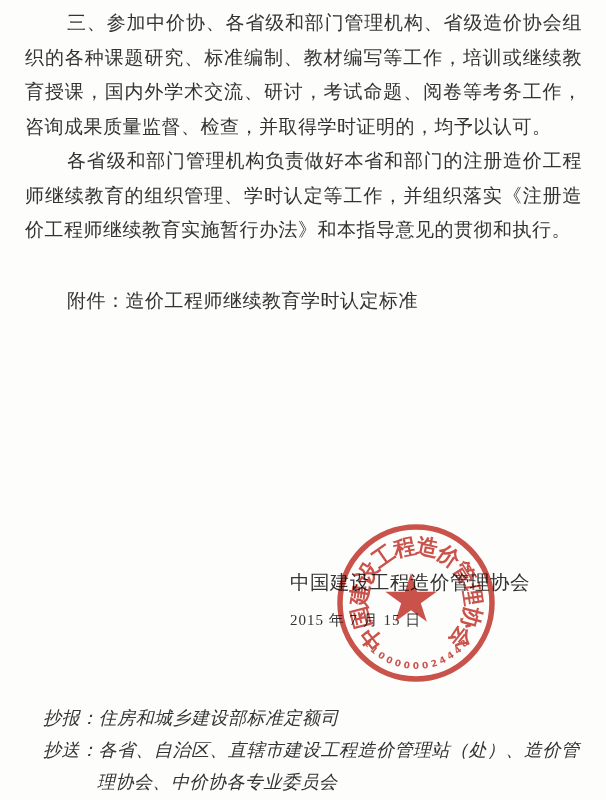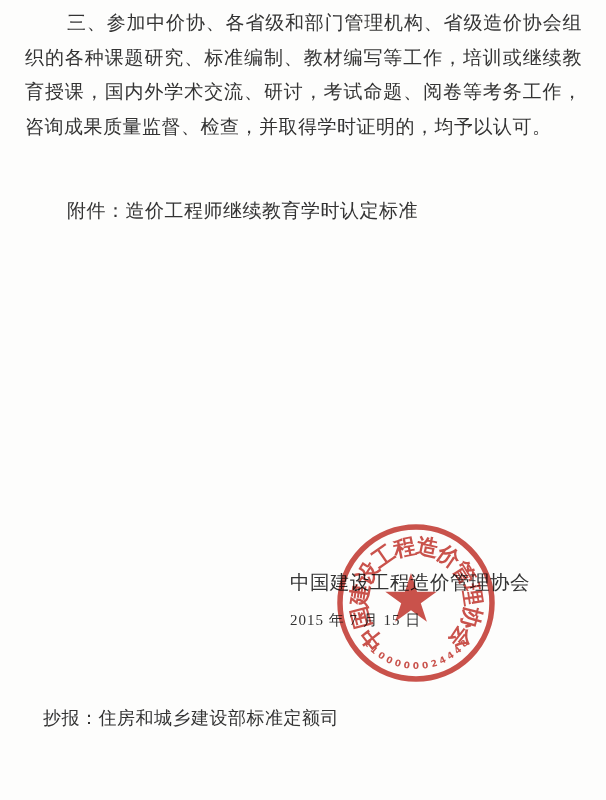--- a/index.html
+++ b/index.html
@@ -21,21 +21,21 @@
     position:absolute;
     left:25px;top:6px;width:557px;
     font-size:19px;
     line-height:34.5px;
     letter-spacing:0.5px;
     text-align:justify;
   }
   .para{text-indent:42px;}
   .attachment-line{
     text-indent:42px;
-    margin-top:50px;
+    margin-top:36px;
   }
   .signature{
     position:absolute;
     right:76px;top:561px;
     text-align:left;
     line-height:24px;
     margin-top:10px;
   }
   .signature .org{
     font-size:19.5px;
@@ -81,30 +81,32 @@
   .footer{
     position:absolute;
     left:43px;top:702px;width:548px;
     font-size:18px;
     line-height:32px;
     letter-spacing:0.5px;
   }
   .footer-entry{
     padding-left:54px;
     text-indent:-54px;
+    font-style:italic;
   }
   .footer-entry .copy-text{display:inline;}
 </style>
 </head>
 <body>
 
 <div class="page">
 
   <div class="body-text">
     <p class="para">三、参加中价协、各省级和部门管理机构、省级造价协会组织的各种课题研究、标准编制、教材编写等工作，培训或继续教育授课，国内外学术交流、研讨，考试命题、阅卷等考务工作，咨询成果质量监督、检查，并取得学时证明的，均予以认可。</p>
+    <p class="para">各省级和部门管理机构负责做好本省和部门的注册造价工程师继续教育的组织管理、学时认定等工作，并组织落实《注册造价工程师继续教育实施暂行办法》和本指导意见的贯彻和执行。</p>
     <p class="attachment-line">附件：造价工程师继续教育学时认定标准</p>
   </div>
 
   <div class="signature">
     <div class="org">中国建设工程造价管理协会</div>
     <div class="date">2015 年 7 月 15 日</div>
   </div>
 
   <svg class="seal" viewBox="0 0 170 170" xmlns="http://www.w3.org/2000/svg">
     <circle cx="85" cy="85" r="76"></circle>
@@ -135,15 +137,16 @@
         <text x="103.1" y="145.4" transform="rotate(-16.7 103.1 145.4)">2</text>
         <text x="111.6" y="142.1" transform="rotate(-25.0 111.6 142.1)">4</text>
         <text x="119.6" y="137.6" transform="rotate(-33.3 119.6 137.6)">4</text>
         <text x="126.9" y="132.1" transform="rotate(-41.7 126.9 132.1)">4</text>
         <text x="133.3" y="125.5" transform="rotate(-50.0 133.3 125.5)">8</text>
       </g>
   </svg>
 
   <div class="footer">
     <div class="footer-entry"><span>抄报：</span><span class="copy-text">住房和城乡建设部标准定额司</span></div>
+    <div class="footer-entry"><span>抄送：</span><span class="copy-text">各省、自治区、直辖市建设工程造价管理站（处）、造价管理协会、中价协各专业委员会</span></div>
   </div>
 
 </div>
 
 </body></html>

